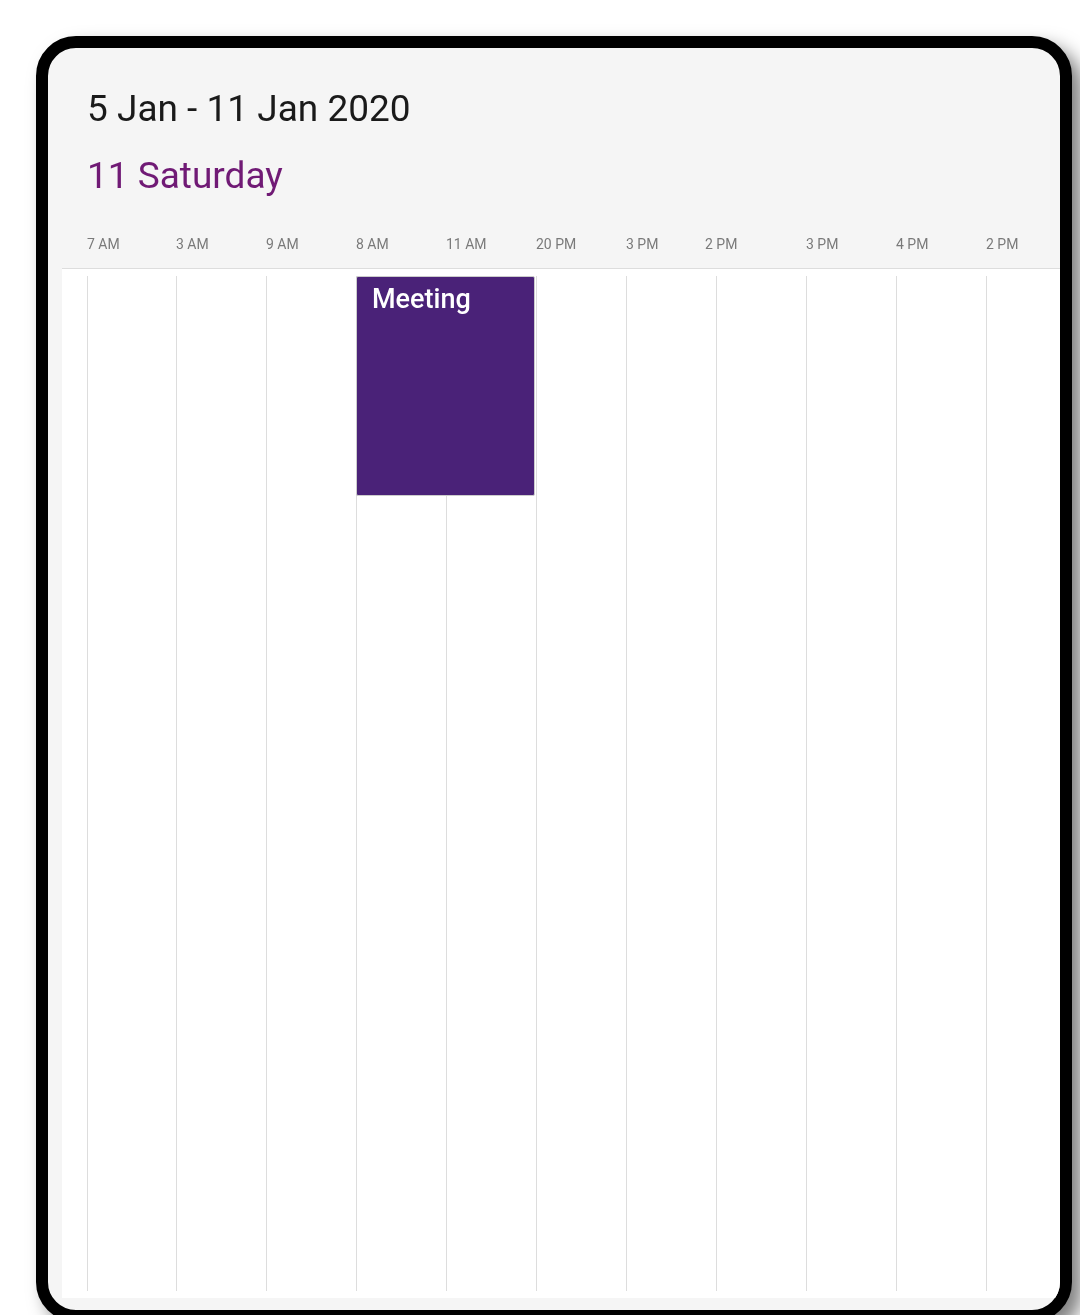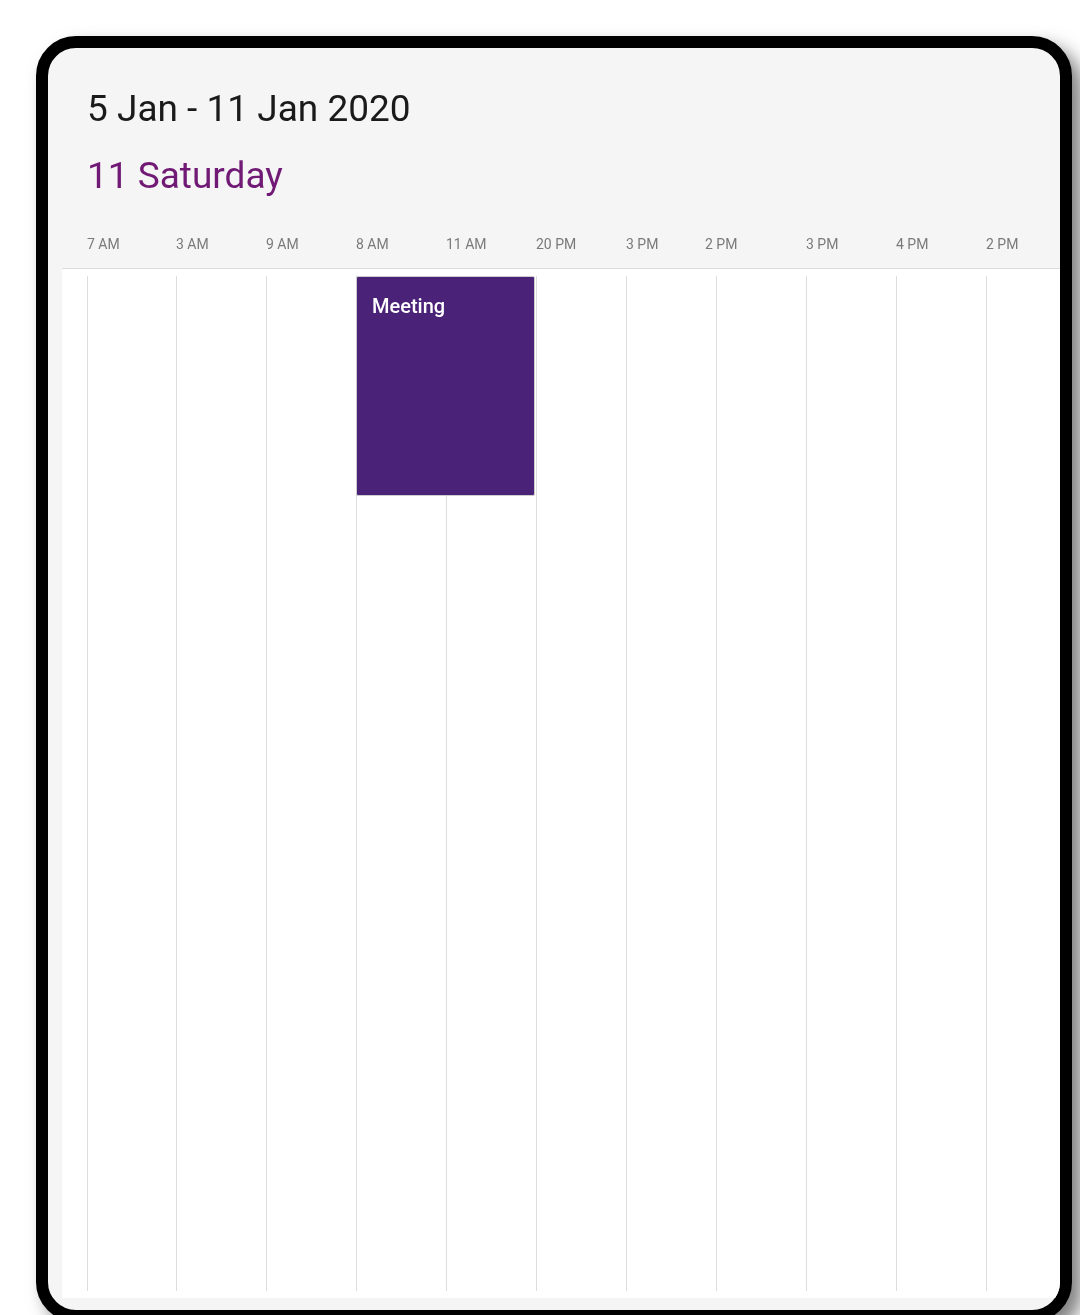--- a/index.html
+++ b/index.html
@@ -71,23 +71,23 @@
       top: 0;
       bottom: 0;
       width: 1px;
       background: #ddd;
     }
     .event-block {
       position: absolute;
       background: #4A2278;
       border: 1px solid #ccc;
       border-radius: 2px;
-      padding: 17px 8px;
+      padding: 6px 8px;
       color: #fff;
-      font-size: 20px;
+      font-size: 27px;
       font-weight: 500;
       overflow: hidden;
       cursor: pointer;
     }
   </style>
 </head>
 <body>
 
 <div class="calendar-frame">
   <div class="calendar-content">

